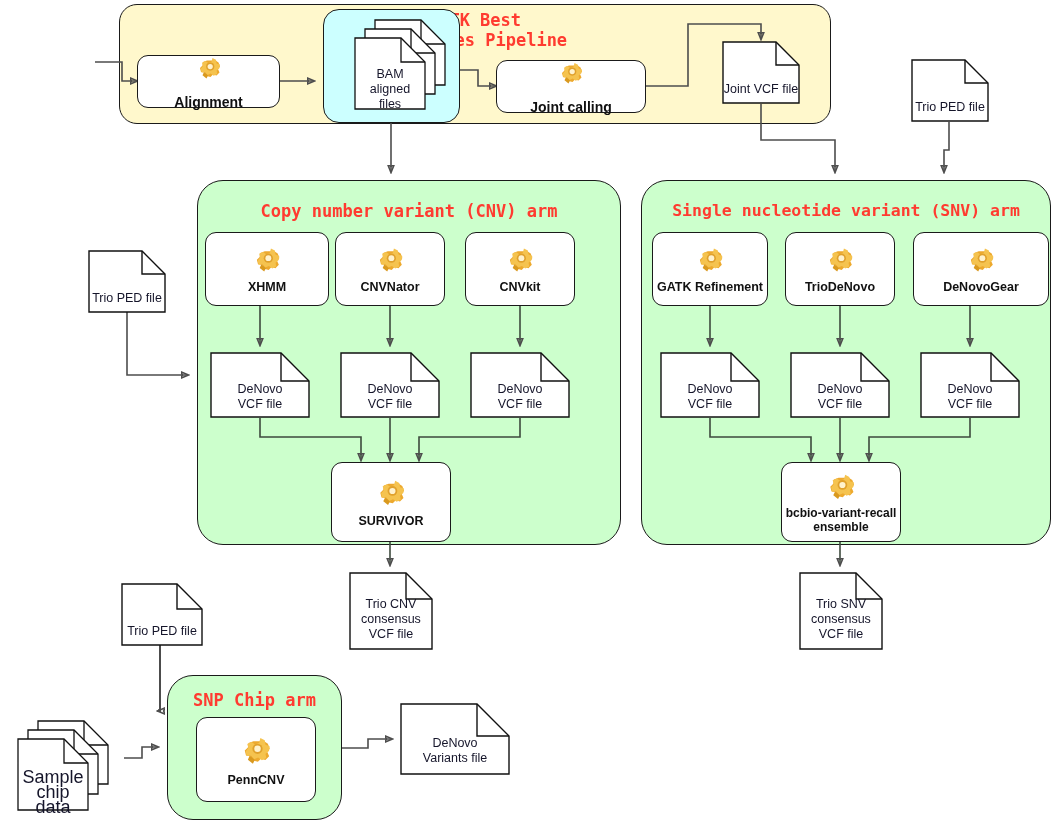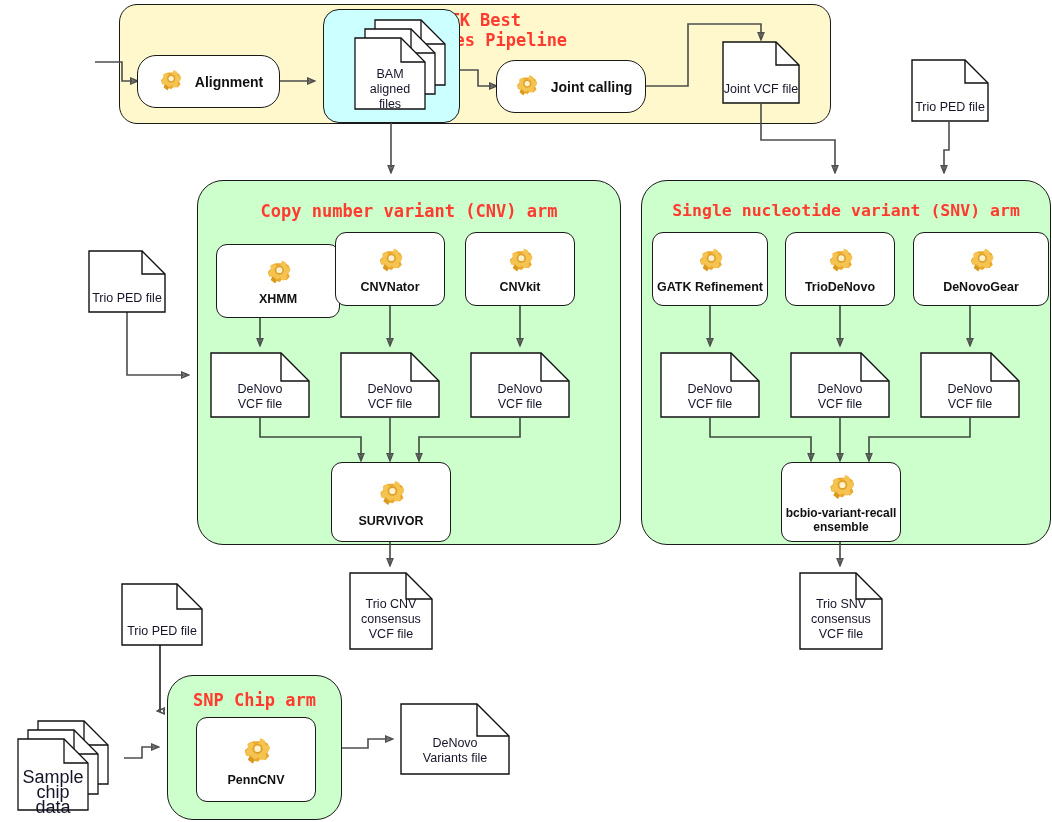--- a/index.html
+++ b/index.html
@@ -19,21 +19,21 @@
     font-family:"DejaVu Sans Mono","Liberation Mono",monospace;font-weight:700;
     font-size:17px;line-height:20px;letter-spacing:0px;white-space:pre-line;}
   .arm-title.small{font-size:16.5px;}
 
   
   .proc{background:#ffffff;border:1.5px solid #1a1a1a;border-radius:11px;
     display:flex;flex-direction:column;align-items:center;justify-content:center;
     box-sizing:border-box;}
   .proc .plabel{font-size:12.5px;font-weight:bold;color:#111;text-align:center;
     line-height:14px;font-family:"Liberation Sans",sans-serif;}
-  .proc.inline{flex-direction:row;gap:9px;border-radius:19px;}
+  .proc.inline{flex-direction:column;gap:9px;}
   .proc.inline .plabel{font-size:14px;}
 
   
   .gear{display:block;flex:0 0 auto;}
 
   
   .doc{position:absolute;box-sizing:border-box;}
   .doc .doclabel{position:absolute;left:0;right:0;bottom:6px;text-align:center;
     font-size:12.5px;color:#15152a;line-height:15px;
     font-family:"Liberation Sans",sans-serif;pointer-events:none;}
@@ -183,21 +183,21 @@
   </div>
 
   <div class="doc onelabel" style="left:88px;top:250px;width:78px;height:63px;">
     <svg width="78" height="63" viewBox="0 0 78 63">
       <path d="M1,1 L54,1 L77,24 L77,62 L1,62 Z" fill="#fff" stroke="#111" stroke-width="1.4"></path>
       <path d="M54,1 L54,24 L77,24" fill="none" stroke="#111" stroke-width="1.4"></path>
     </svg>
     <div class="doclabel" style="white-space:pre-line;">Trio PED file</div>
   </div>
 
-  <div class="node proc" style="left:205px;top:244px;width:124px;height:74px;margin-left:11px;">
+  <div class="node proc" style="left:205px;top:232px;width:124px;height:74px;">
     <svg class="gear" width="36" height="36" viewBox="0 0 32 32">
       <path d="M22.5 6.5 l3 2 1.5 4 -2 2.5 1.5 3.5 -3 3 -3.5 -1 -2.5 2.5 -4 -1 -2 -3.5 -3.5 -.5 -1 -4 2.5 -2.5 .5 -3.5 4 -1.5z" fill="#eda92e"></path>
       <path d="M19.5 4 l3.5 1.8 .6 3.6 3.3 1.2 -.5 3.7 -2.8 2.3 .6 3.4 -3.5 1.7 -3-2.1 -3.2 1.4 -2.4-2.8 -3.5 .2 -.9-3.6 2.2-2.8 -.9-3.3 3.4-1.6 2.9 2 3.2-1.3z" fill="#f5c34f"></path>
       <circle cx="17.2" cy="12.6" r="4.1" fill="#e0a12c"></circle>
       <circle cx="17.2" cy="12.6" r="2.6" fill="#fff2cd"></circle>
       <path d="M11 18 l4 3.5 -1.5 3 -4-3.2z" fill="#d9991f"></path>
     </svg>
     <div class="plabel">XHMM</div>
   </div>
 

